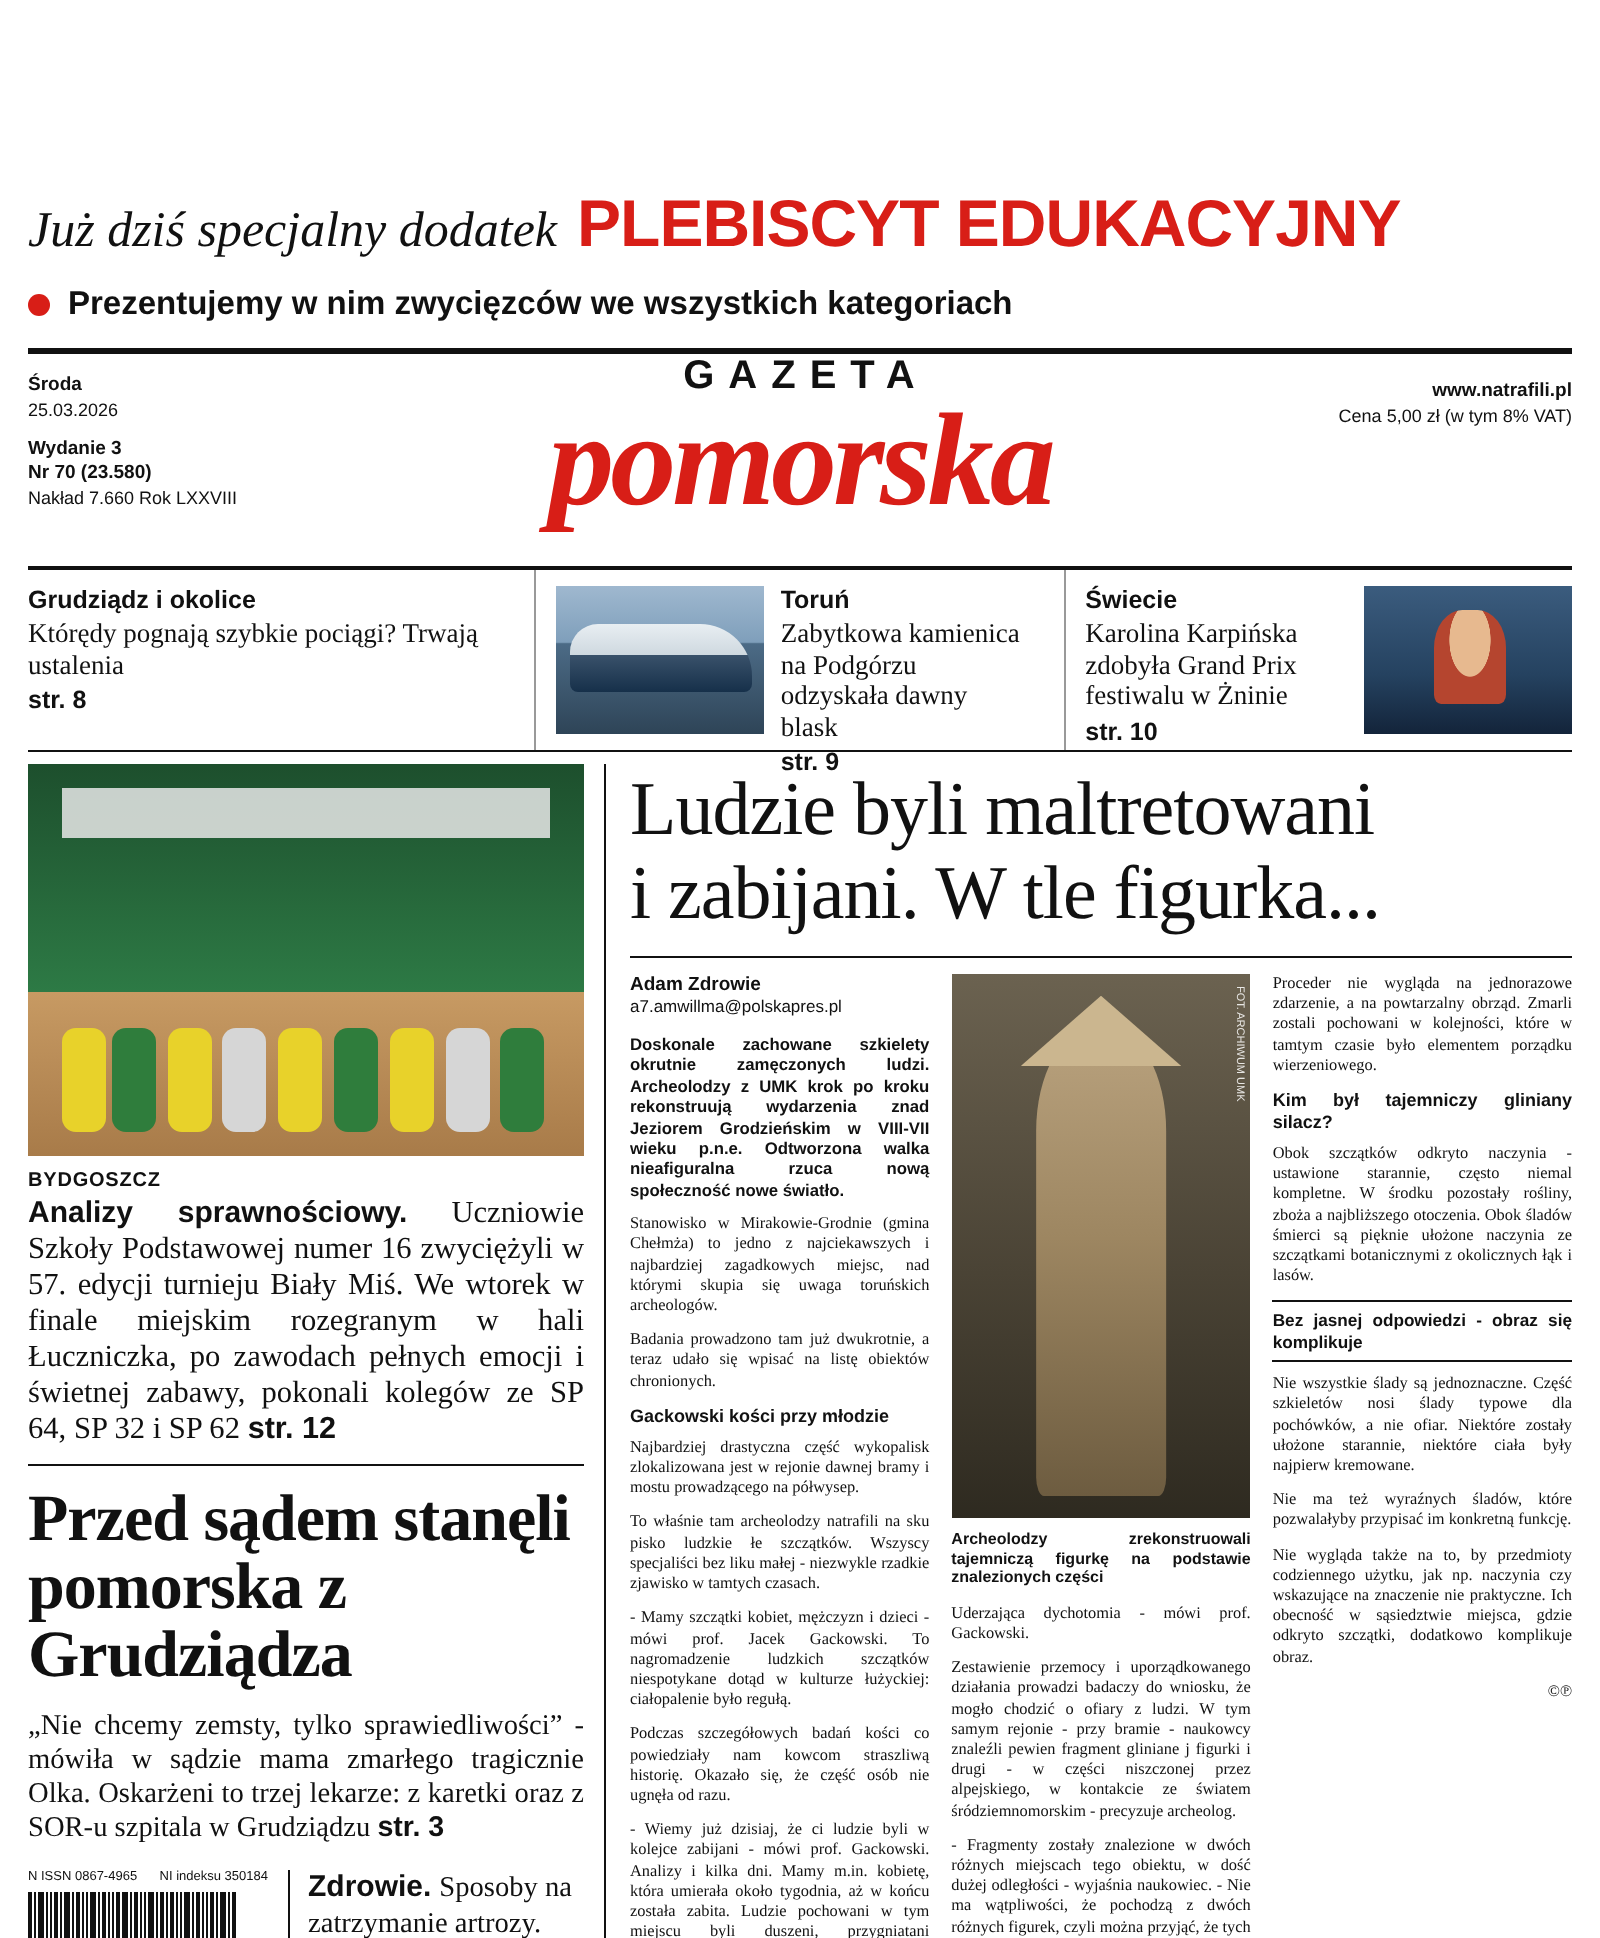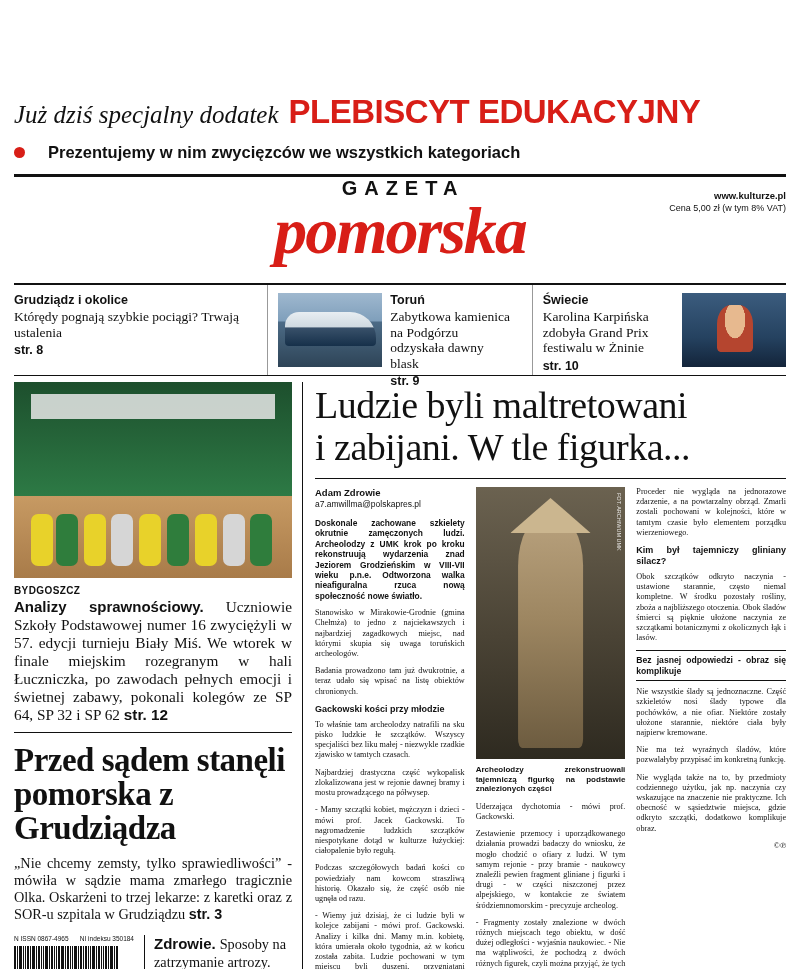--- a/index.html
+++ b/index.html
@@ -25,21 +25,21 @@
     white-space: nowrap;
   }
   .promo-right {
     font-family: "Liberation Sans", sans-serif;
     font-weight: 700;
     font-size: 33px;
     letter-spacing: -0.5px;
     color:#d81e17;
     white-space: nowrap;
   }
-  .promo-line2 { display:flex; align-items:center; gap:23px; margin-top: 12px; }
+  .promo-line2 { display:flex; align-items:center; gap:9px; margin-top: 12px; }
   .bullet-dot { width:11px; height:11px; border-radius:50%; background:#d81e17; display:inline-block; }
   .promo-sub {
     font-family: "Liberation Sans", sans-serif;
     font-weight:700;
     font-size: 16.5px;
     color:#111;
   }
   .rule-thick { height:3px; background:#111; margin-top: 12px; }
 
   
@@ -209,26 +209,33 @@
       <div class="promo-right">PLEBISCYT EDUKACYJNY</div>
     </div>
     <div class="promo-line2">
       <span class="bullet-dot"></span>
       <span class="promo-sub">Prezentujemy w nim zwycięzców we wszystkich kategoriach</span>
     </div>
   </div>
   <div class="rule-thick"></div>
 
   <div class="masthead">
+    <div class="mast-left">
+      <div class="b">Środa</div>
+      <div>25.03.2026</div>
+      <div class="sp b">Wydanie 3</div>
+      <div class="b">Nr 70 (23.580)</div>
+      <div>Nakład 7.660 Rok LXXVIII</div>
+    </div>
     <div class="logo-wrap">
       <div class="logo-gazeta">GAZETA</div>
       <div class="logo-pomorska">pomorska</div>
     </div>
     <div class="mast-right">
-      <div class="url">www.kulturze.pl</div>
+      <div class="url">www.natrafili.pl</div>
       <div>Cena 5,00 zł (w tym 8% VAT)</div>
     </div>
   </div>
   <div class="rule-mid"></div>
 
   <div class="teasers">
 
     <div class="teaser">
       <div class="teaser-text">
         <div class="teaser-kicker">Grudziądz i okolice</div>
@@ -362,22 +369,22 @@
 
         <div class="c3">
           <div class="byline">
             <b>Adam Zdrowie</b><br>
             <span>a7.amwillma@polskapres.pl</span>
           </div>
           <p class="lead">Doskonale zachowane szkielety okrutnie zamęczonych ludzi. Archeolodzy z UMK krok po kroku rekonstruują wydarzenia znad Jeziorem Grodzieńskim w VIII-VII wieku p.n.e. Odtworzona walka nieafiguralna rzuca nową społeczność nowe światło.</p>
           <p>Stanowisko w Mirakowie-Grodnie (gmina Chełmża) to jedno z najciekawszych i najbardziej zagadkowych miejsc, nad którymi skupia się uwaga toruńskich archeologów.</p>
           <p>Badania prowadzono tam już dwukrotnie, a teraz udało się wpisać na listę obiektów chronionych.</p>
           <h4>Gackowski kości przy młodzie</h4>
+          <p>Najbardziej drastyczna część wykopalisk zlokalizowana jest w rejonie dawnej bramy i mostu prowadzącego na półwysep.</p>
           <p>To właśnie tam archeolodzy natrafili na sku pisko ludzkie łe szczątków. Wszyscy specjaliści bez liku małej - niezwykle rzadkie zjawisko w tamtych czasach.</p>
-          <p>Najbardziej drastyczna część wykopalisk zlokalizowana jest w rejonie dawnej bramy i mostu prowadzącego na półwysep.</p>
           <p>- Mamy szczątki kobiet, mężczyzn i dzieci - mówi prof. Jacek Gackowski. To nagromadzenie ludzkich szczątków niespotykane dotąd w kulturze łużyckiej: ciałopalenie było regułą.</p>
           <p>Podczas szczegółowych badań kości co powiedziały nam kowcom straszliwą historię. Okazało się, że część osób nie ugnęła od razu.</p>
           <p>- Wiemy już dzisiaj, że ci ludzie byli w kolejce zabijani - mówi prof. Gackowski. Analizy i kilka dni. Mamy m.in. kobietę, która umierała około tygodnia, aż w końcu została zabita. Ludzie pochowani w tym miejscu byli duszeni, przygniatani kamieniami i topieni.</p>
         </div>
 
         <div class="c3">
           <div class="statue-wrap">
             <div class="statue">
               <div class="fig"></div>
               <div class="hat"></div>

